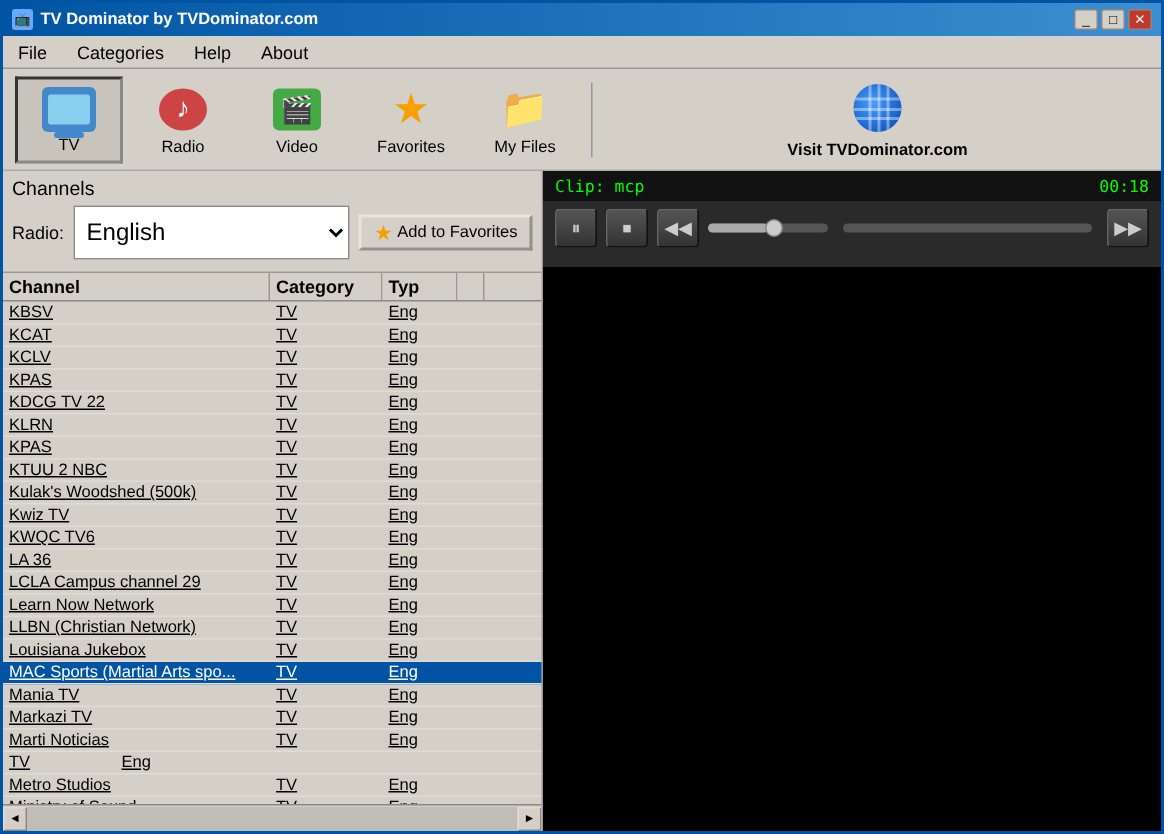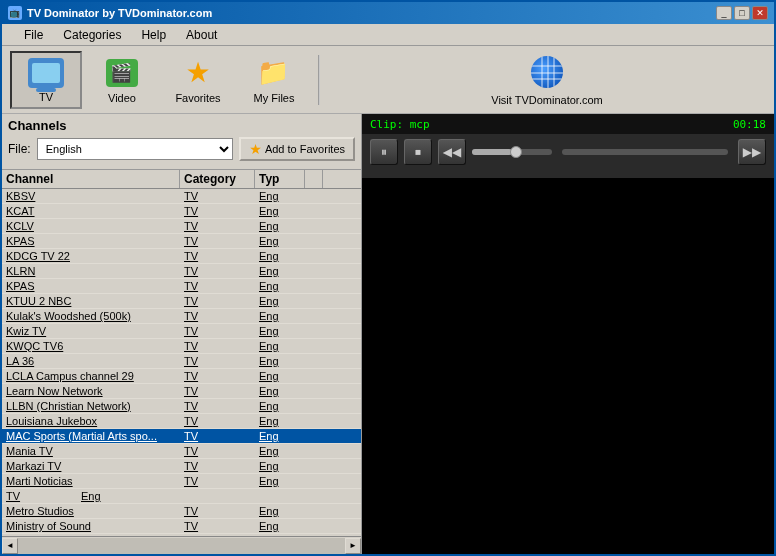--- a/index.html
+++ b/index.html
@@ -64,21 +64,21 @@
       cursor: pointer;
       color: #000;
     }
     .title-btn.close { background: #c0392b; color: white; }
 
     
     .menu-bar {
       background: #d4d0c8;
       border-bottom: 1px solid #999;
       display: flex;
-      padding: 2px 16px;
+      padding: 2px 4px;
       gap: 8px;
       flex-shrink: 0;
       height: 22px;
       align-items: center;
     }
     .menu-item {
       padding: 1px 6px;
       cursor: pointer;
       font-size: 12px;
     }
@@ -130,20 +130,21 @@
       display: flex;
       flex-direction: column;
       align-items: center;
       justify-content: center;
       flex: 1;
       height: 58px;
       background: #d4d0c8;
       border: 1px solid transparent;
       cursor: pointer;
       gap: 4px;
+      font-weight: bold;
     }
 
     
     .main-content {
       display: flex;
       flex: 1;
       overflow: hidden;
     }
 
     
@@ -155,35 +156,35 @@
       background: #d4d0c8;
       border-right: 1px solid #999;
     }
     .channels-header {
       background: #d4d0c8;
       border-bottom: 1px solid #999;
       padding: 4px 6px 2px 6px;
       flex-shrink: 0;
     }
     .channels-title {
-      font-weight: bold;
+      font-weight: normal;
       font-size: 13px;
       margin-bottom: 4px;
     }
     .type-row {
       display: flex;
       align-items: center;
       gap: 6px;
       margin-bottom: 6px;
     }
     .type-label { font-size: 12px; }
     .type-select {
       flex: 1;
-      height: 22px;
-      font-size: 11px;
+      height: 36px;
+      font-size: 16px;
       background: white;
       border: 1px solid #888;
       padding: 1px 4px;
     }
     .add-fav-btn {
       display: flex;
       align-items: center;
       gap: 3px;
       background: #d4d0c8;
       border: 2px outset #e8e4dc;
@@ -607,20 +608,26 @@
   </div>
 
   <div class="toolbar">
     <div class="toolbar-btn active">
       <div class="toolbar-icon">
         <div class="tv-icon"></div>
       </div>
       <span class="toolbar-label">TV</span>
     </div>
 
+    <div class="toolbar-btn">
+      <div class="toolbar-icon">
+        <div class="radio-icon-shape"></div>
+      </div>
+      <span class="toolbar-label">Radio</span>
+    </div>
 
     <div class="toolbar-btn">
       <div class="toolbar-icon">
         <div class="video-icon-shape">🎬</div>
       </div>
       <span class="toolbar-label">Video</span>
     </div>
 
     <div class="toolbar-btn">
       <div class="toolbar-icon">
@@ -652,21 +659,21 @@
       <span class="toolbar-label">Visit TVDominator.com</span>
     </div>
   </div>
 
   <div class="main-content">
 
     <div class="left-panel">
       <div class="channels-header">
         <div class="channels-title">Channels</div>
         <div class="type-row">
-          <span class="type-label">File:</span>
+          <span class="type-label">Radio:</span>
           <select class="type-select">
             <option>English</option>
             <option>Spanish</option>
             <option>French</option>
             <option>German</option>
             <option>Chinese</option>
             <option>Arabic</option>
           </select>
           <button class="add-fav-btn">
             <span style="color:#f5a000;font-size:14px;">★</span>

